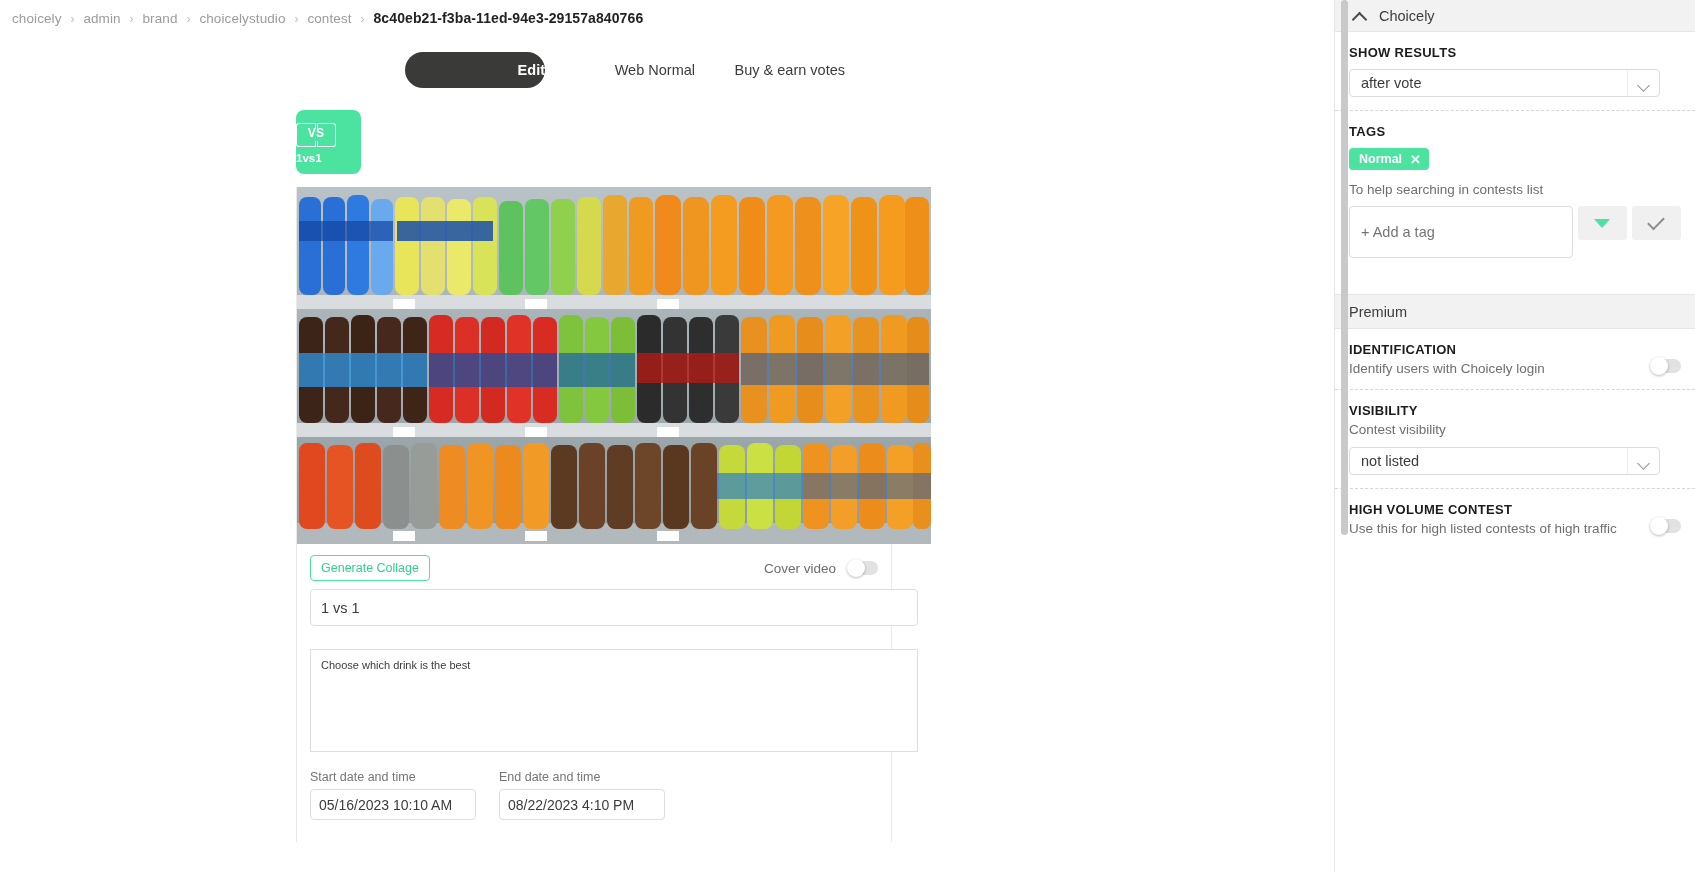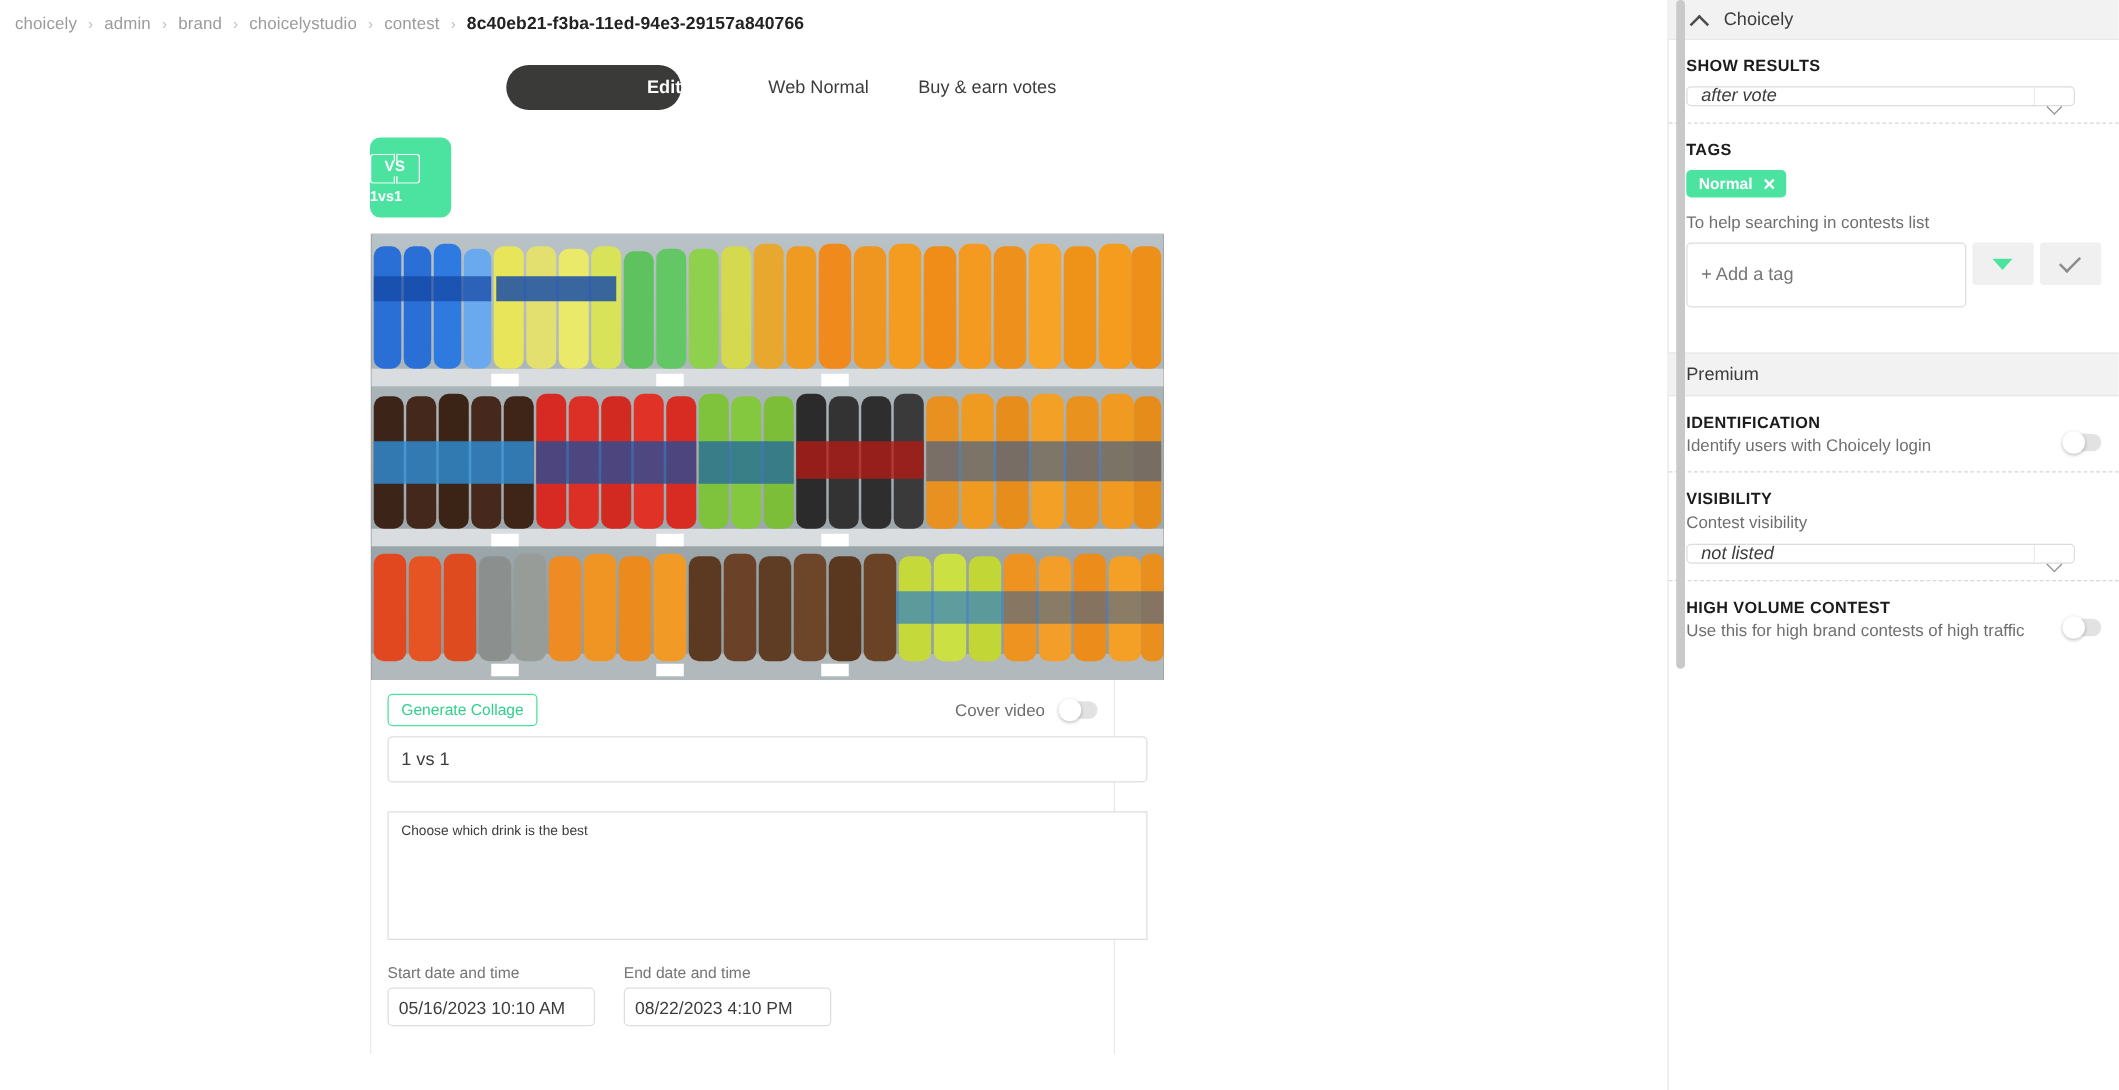--- a/index.html
+++ b/index.html
@@ -307,31 +307,30 @@
     letter-spacing: .3px;
   }
   .sb-sub {
     font-size: 13.5px;
     color: #6f6f6f;
   }
 
   .select-box {
     position: relative;
     width: 311px;
-    height: 16px;
+    height: 28px;
     border: 1px solid #dcdcdc;
     border-radius: 4px;
     display: flex;
     align-items: center;
     padding: 0 11px;
     font-size: 14.5px;
     color: #3c3c3c;
     background: #fff;
     cursor: pointer;
-    font-style: italic;
   }
   .select-box .caret {
     position: absolute;
     right: 11px; top: 11px;
     width: 9px; height: 9px;
     border-left: 1.6px solid #8d8d8d;
     border-bottom: 1.6px solid #8d8d8d;
     transform: rotate(-45deg);
   }
   .select-box .vdiv {
@@ -712,21 +711,21 @@
           <span class="caret"></span>
         </div>
       </div>
 
       <div class="dashed-sep"></div>
 
       <div class="sb-block">
         <div class="row-between">
           <div>
             <div class="sb-section-label">HIGH VOLUME CONTEST</div>
-            <div class="sb-sub" style="margin-top:4px;">Use this for high brand contests of high traffic</div>
+            <div class="sb-sub" style="margin-top:4px;">Use this for high listed contests of high traffic</div>
           </div>
           <div class="toggle-lg">
             <div class="knob"></div>
           </div>
         </div>
       </div>
 
     </div>
   </div>
 </div>

